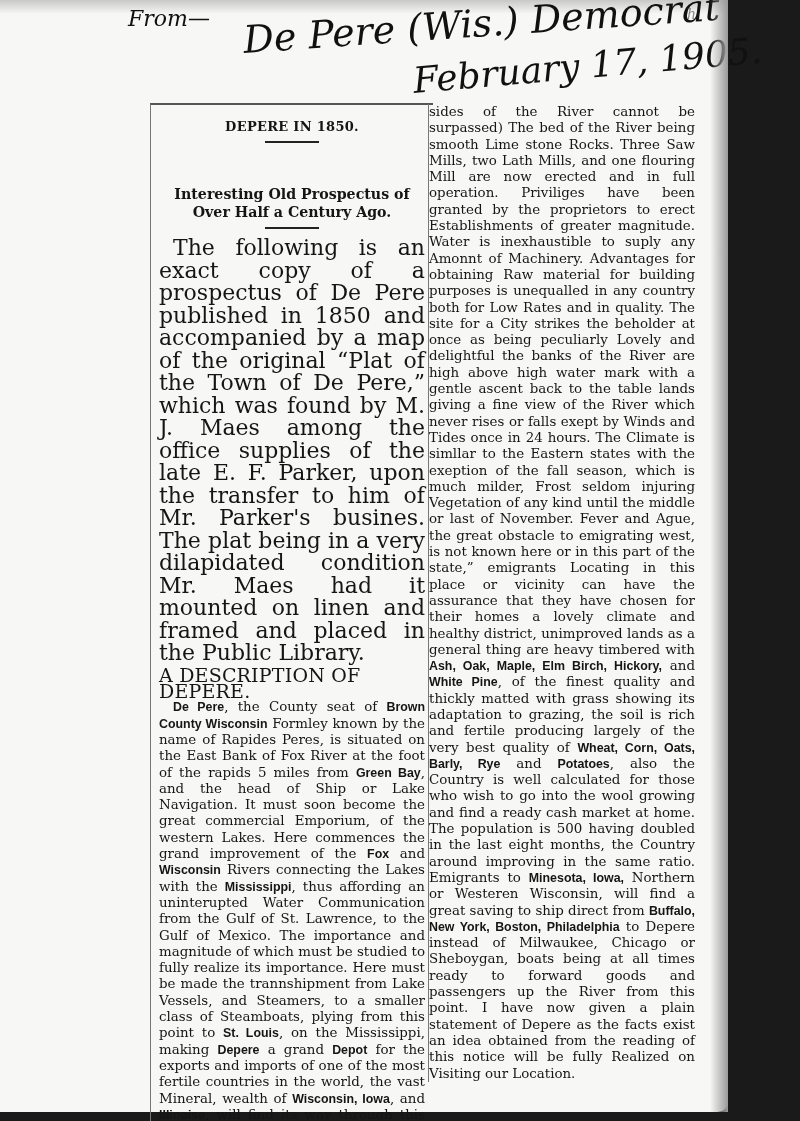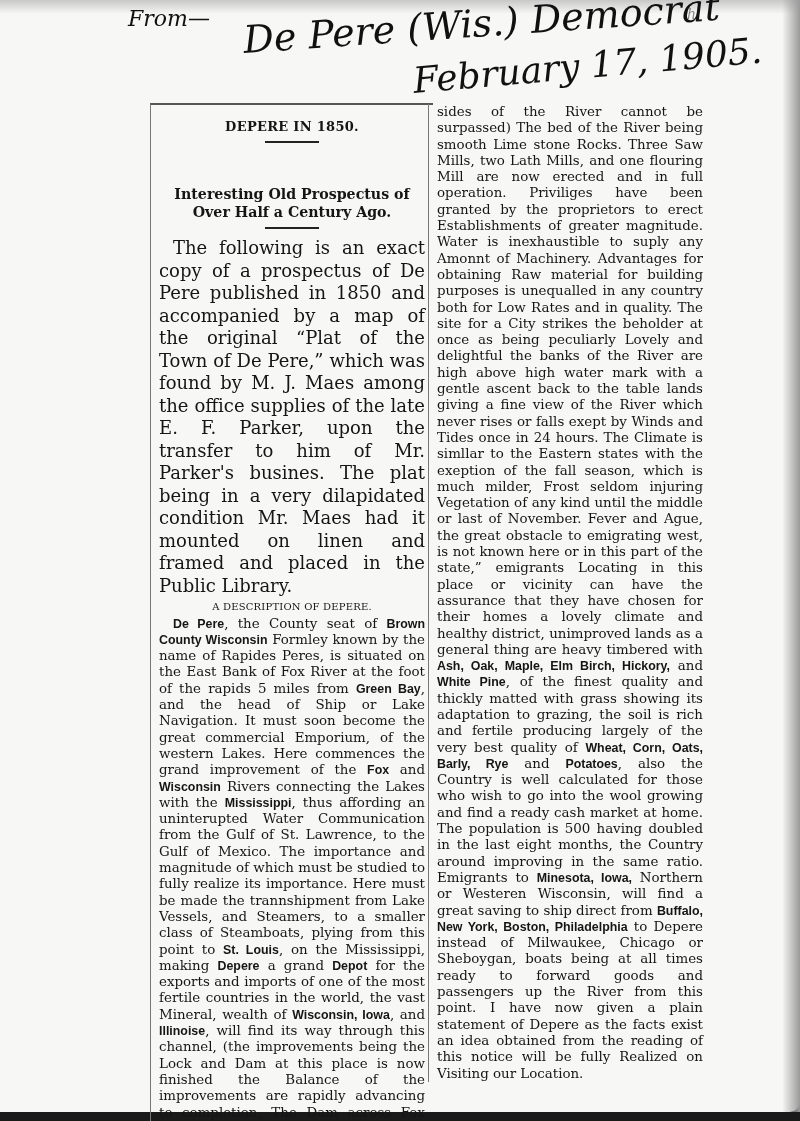--- a/index.html
+++ b/index.html
@@ -2,21 +2,21 @@
 <html><head>
 <meta charset="utf-8">
 <style>
   html, body { margin: 0; padding: 0; }
   body {
     width: 800px; height: 1121px; position: relative; overflow: hidden;
     background: #1a1a1a;
     font-family: "DejaVu Serif", serif;
   }
   .page {
-    position: absolute; left: 0; top: 0; width: 800px; height: 1112px;
+    position: absolute; left: 0; top: 0; width: 728px; height: 1112px;
     background: #f7f7f5;
     border-bottom-right-radius: 10px;
   }
   .page::before {
     content: ""; position: absolute; left: 0; top: 0; right: 0; height: 14px;
     background: linear-gradient(#c8c8c8, rgba(247,247,245,0));
   }
   .page::after {
     content: ""; position: absolute; top: 0; right: 0; width: 18px; bottom: 0;
     background: linear-gradient(to left, #9a9a9a, rgba(247,247,245,0));
@@ -34,35 +34,35 @@
     position: absolute; top: 103px; color: #151515;
     font-size: 13.4px; line-height: 16.3px; text-align: justify;
   }
   .col-left {
     left: 150px; width: 266px; padding: 8px 8px 4px 8px;
     border-left: 1px solid #777; border-top: 2px solid #555;
   }
   .col-right {
     left: 428px; width: 266px; top: 104px;
     border-left: 1px solid #777;
-    padding-left: 8px;
+    padding-left: 0;
   }
   .headline {
     text-align: center; font-weight: bold; font-size: 13px; letter-spacing: 0.3px;
     margin: 6px 0 6px 0;
   }
   .rule { width: 54px; height: 2px; background: #222; margin: 6px auto 8px auto; }
   .subhead {
     text-align: center; font-weight: bold; font-size: 14.2px; line-height: 18px;
     margin-bottom: 2px;
     margin-top: 42px;
   }
   .p { margin: 0; text-indent: 14px; }
-  .p.big { font-size: 18px; line-height: 22.5px; text-indent: 14px; }
-  .section-title { text-align: center; font-size: 10px; margin: 2px 0 0 0; letter-spacing: 0.2px; }
+  .p.big { font-size: 22px; line-height: 22.5px; text-indent: 14px; }
+  .section-title { text-align: left; font-size: 19px; margin: 2px 0 0 0; letter-spacing: 0.2px; }
   .b { font-family: Liberation Sans, sans-serif; font-weight: bold; font-size: 12.4px; }
   .sig { margin-top: 4px; text-indent: 14px; }
 </style>
 </head>
 <body>
 
 <div class="page">
   <div class="hand hand-from">From—</div>
   <div class="hand hand-source">De Pere (Wis.) Democrat</div>
   <div class="hand hand-date">February 17, 1905.</div>

